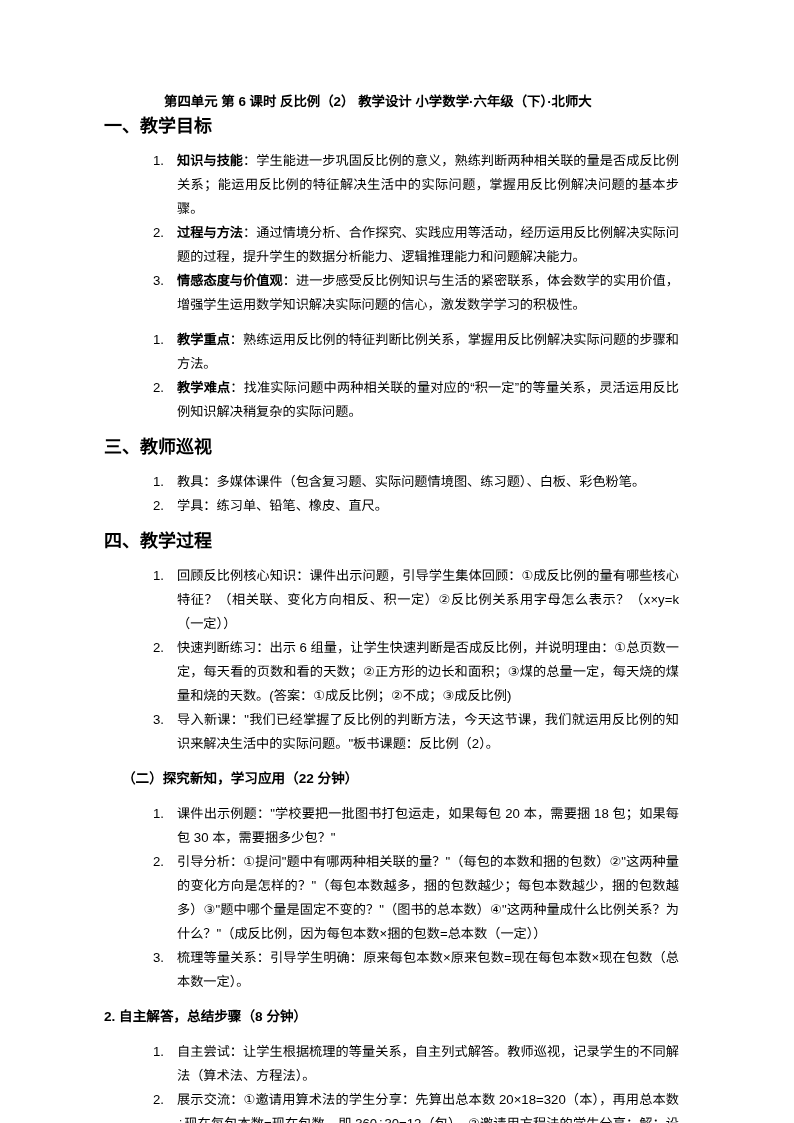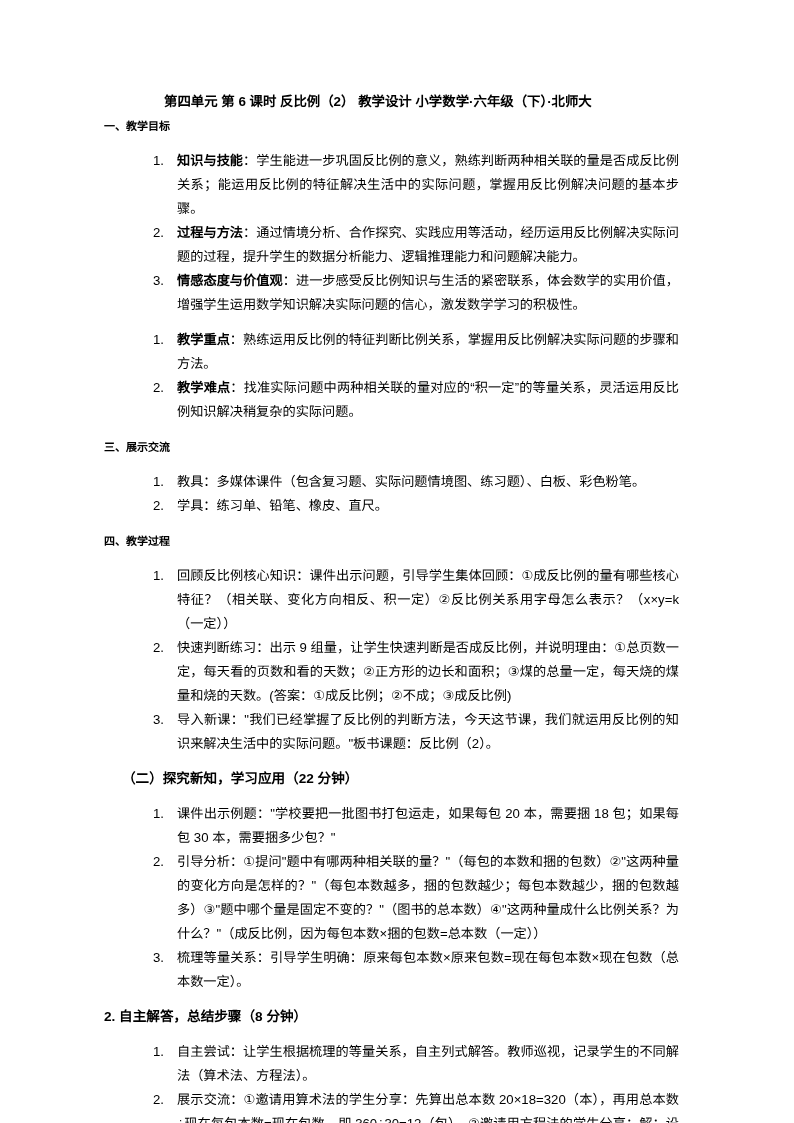--- a/index.html
+++ b/index.html
@@ -39,21 +39,21 @@
     font-size: 13.4px;
     line-height: 24px;
     padding-left: 60px;
     white-space: nowrap;
     margin-bottom: 0;
   }
 
   
   .h-section {
     font-weight: bold;
-    font-size: 11px;
+    font-size: 18px;
     line-height: 24px;
     margin: 0;
   }
 
   
   .h-sub {
     font-weight: bold;
     font-size: 13.6px;
     line-height: 24px;
     margin: 0;
@@ -113,31 +113,31 @@
       <li><b>知识与技能</b><span>：学生能进一步巩固反比例的意义，熟练判断两种相关联的量是否成反比例关系；能运用反比例的特征解决生活中的实际问题，掌握用反比例解决问题的基本步骤。</span></li>
       <li><b>过程与方法</b><span>：通过情境分析、合作探究、实践应用等活动，经历运用反比例解决实际问题的过程，提升学生的数据分析能力、逻辑推理能力和问题解决能力。</span></li>
       <li><b>情感态度与价值观</b><span>：进一步感受反比例知识与生活的紧密联系，体会数学的实用价值，增强学生运用数学知识解决实际问题的信心，激发数学学习的积极性。</span></li>
     </ol>
 
     <ol class="lvl1">
       <li><b>教学重点</b><span>：熟练运用反比例的特征判断比例关系，掌握用反比例解决实际问题的步骤和方法。</span></li>
       <li><b>教学难点</b><span>：找准实际问题中两种相关联的量对应的“积一定”的等量关系，灵活运用反比例知识解决稍复杂的实际问题。</span></li>
     </ol>
 
-    <div class="h-section">三、展示交流</div>
+    <div class="h-section">三、教师巡视</div>
     <ol class="lvl1">
       <li>教具：多媒体课件（包含复习题、实际问题情境图、练习题）、白板、彩色粉笔。</li>
       <li>学具：练习单、铅笔、橡皮、直尺。</li>
     </ol>
 
     <div class="h-section">四、教学过程</div>
 
     <ol class="lvl1">
       <li>回顾反比例核心知识：课件出示问题，引导学生集体回顾：①成反比例的量有哪些核心特征？（相关联、变化方向相反、积一定）②反比例关系用字母怎么表示？（x×y=k（一定））</li>
-      <li>快速判断练习：出示 9 组量，让学生快速判断是否成反比例，并说明理由：①总页数一定，每天看的页数和看的天数；②正方形的边长和面积；③煤的总量一定，每天烧的煤量和烧的天数。(答案：①成反比例；②不成；③成反比例)</li>
+      <li>快速判断练习：出示 6 组量，让学生快速判断是否成反比例，并说明理由：①总页数一定，每天看的页数和看的天数；②正方形的边长和面积；③煤的总量一定，每天烧的煤量和烧的天数。(答案：①成反比例；②不成；③成反比例)</li>
       <li>导入新课："我们已经掌握了反比例的判断方法，今天这节课，我们就运用反比例的知识来解决生活中的实际问题。"板书课题：反比例（2）。</li>
     </ol>
 
     <div class="h-sub">（二）探究新知，学习应用（22 分钟）</div>
 
     <ol class="lvl1">
       <li>课件出示例题："学校要把一批图书打包运走，如果每包 20 本，需要捆 18 包；如果每包 30 本，需要捆多少包？"</li>
       <li>引导分析：①提问"题中有哪两种相关联的量？"（每包的本数和捆的包数）②"这两种量的变化方向是怎样的？"（每包本数越多，捆的包数越少；每包本数越少，捆的包数越多）③"题中哪个量是固定不变的？"（图书的总本数）④"这两种量成什么比例关系？为什么？"（成反比例，因为每包本数×捆的包数=总本数（一定））</li>
       <li>梳理等量关系：引导学生明确：原来每包本数×原来包数=现在每包本数×现在包数（总本数一定）。</li>
     </ol>

